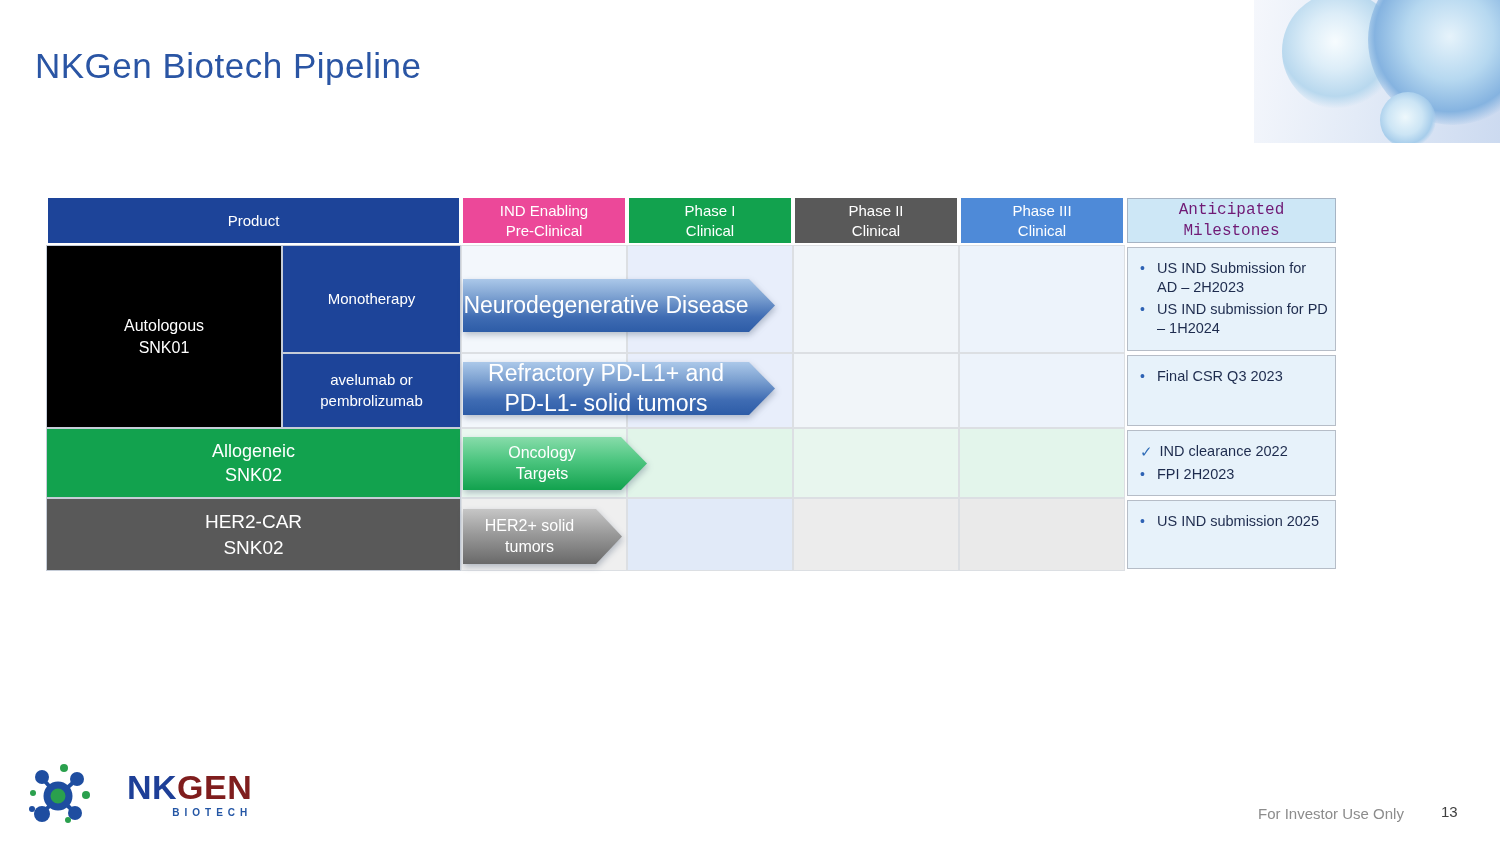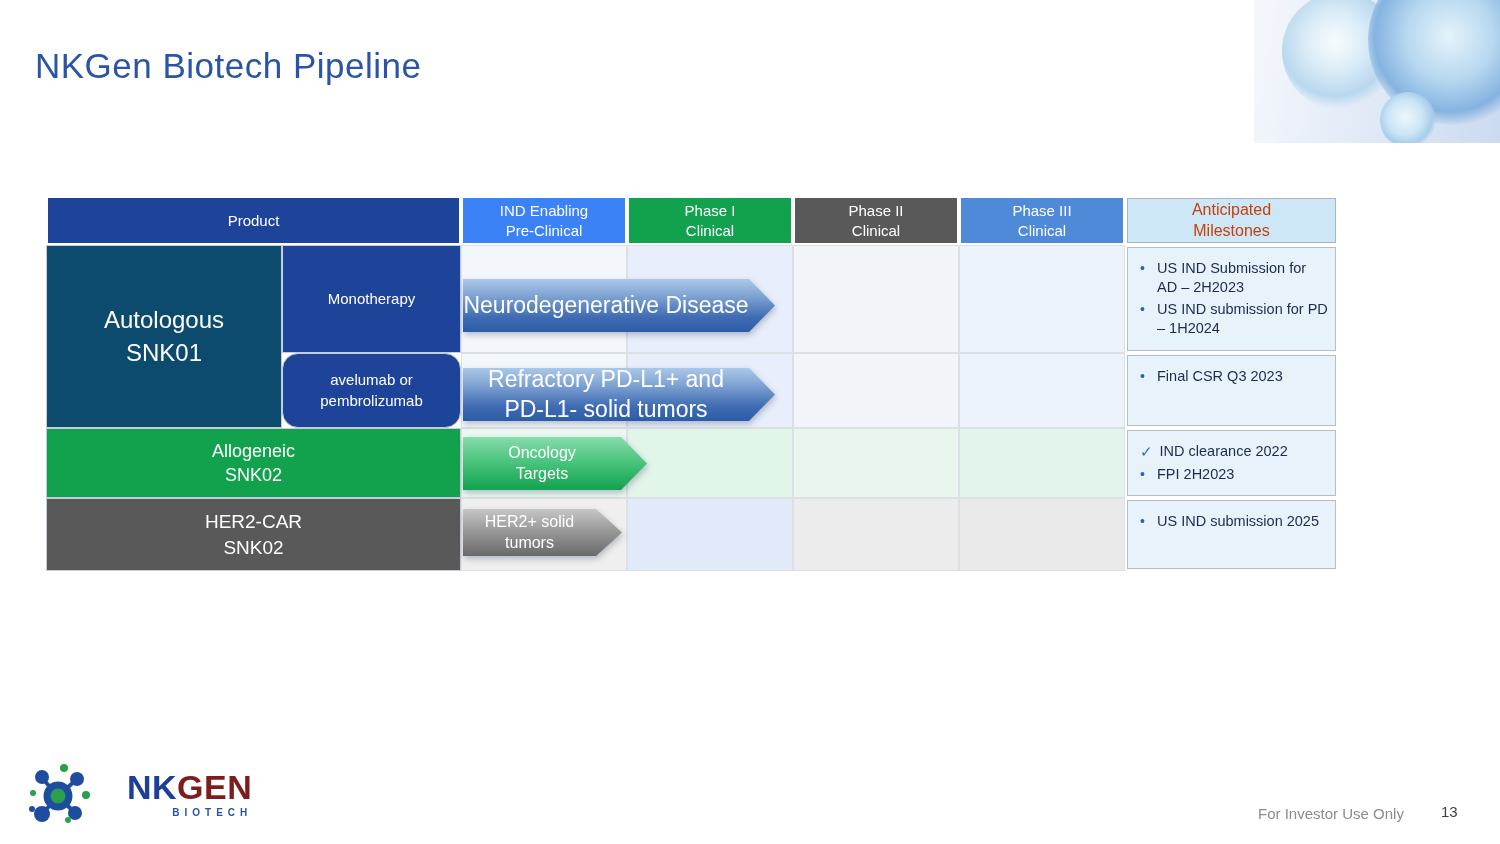--- a/index.html
+++ b/index.html
@@ -31,34 +31,34 @@
     grid-template-columns:236px 179px 166px 166px 166px 166px 213px;
     grid-template-rows:49px 108px 75px 70px 73px;
     background:#ffffff;
   }
   .th{
     display:flex;align-items:center;justify-content:center;text-align:center;
     color:#ffffff;font-size:15px;line-height:1.3;white-space:pre-line;
     border:2px solid #ffffff;box-sizing:border-box;
   }
   .th-product{grid-column:1/3;grid-row:1;background:#1d4499;}
-  .th-ind{grid-column:3;grid-row:1;background:#3b82f6;}
+  .th-ind{grid-column:3;grid-row:1;background:#ec4899;}
   .th-p1{grid-column:4;grid-row:1;background:#12a24e;}
   .th-p2{grid-column:5;grid-row:1;background:#595959;}
   .th-p3{grid-column:6;grid-row:1;background:#4e8ad8;}
-  .th-ms{grid-column:7;grid-row:1;background:#cde7f6;color:#c2410c;
-    box-shadow:inset 0 0 0 1px #a6b4c4;font-size:16px;}
+  .th-ms{grid-column:7;grid-row:1;background:#cde7f6;color:#701a75;
+    box-shadow:inset 0 0 0 1px #a6b4c4;font-size:16px;font-family:Liberation Mono, monospace;}
   .pcell{
     display:flex;align-items:center;justify-content:center;text-align:center;
     color:#ffffff;white-space:pre-line;line-height:1.35;
     border:1px solid #c6cdd8;box-sizing:border-box;
   }
-  .autologous{grid-column:1;grid-row:2/4;background:#0c4a6e;font-size:24px;}
+  .autologous{grid-column:1;grid-row:2/4;background:#000000;font-size:16px;}
   .mono{grid-column:2;grid-row:2;background:#1d4499;font-size:15px;}
-  .avel{grid-column:2;grid-row:3;background:#1d4499;font-size:15px;border-radius:16px;}
+  .avel{grid-column:2;grid-row:3;background:#1d4499;font-size:15px;}
   .allo{grid-column:1/3;grid-row:4;background:#12a24e;font-size:18px;text-align:center;}
   .her2{grid-column:1/3;grid-row:5;background:#595959;font-size:19px;}
   .bd{border:1px solid #dcdfe3;box-sizing:border-box;}
   
   .r1.c-ind,.r2.c-ind{background:#f3f7fc;}
   .r1.c-p1,.r2.c-p1{background:#e8eefb;}
   .r1.c-p2,.r2.c-p2{background:#f1f5f9;}
   .r1.c-p3,.r2.c-p3{background:#edf3fb;}
   
   .r3.c-ind{background:#eaf8f0;}
@@ -82,23 +82,23 @@
   .ms-item .txt{flex:1;}
   
   .arrow-wrap{position:absolute;filter:drop-shadow(1px 3px 3px rgba(40,60,90,0.30));}
   .arrow{
     width:100%;height:100%;box-sizing:border-box;
     clip-path:polygon(0 0, calc(100% - 26px) 0, 100% 50%, calc(100% - 26px) 100%, 0 100%);
     display:flex;align-items:center;justify-content:center;text-align:center;
     color:#ffffff;white-space:pre-line;line-height:1.3;padding-right:26px;
   }
   .aw1{left:417px;top:83px;width:312px;height:53px;}
-  .aw2{left:417px;top:172px;width:312px;height:53px;}
+  .aw2{left:417px;top:166px;width:312px;height:53px;}
   .aw3{left:417px;top:241px;width:184px;height:53px;}
-  .aw4{left:417px;top:313px;width:159px;height:47px;}
+  .aw4{left:417px;top:313px;width:159px;height:55px;}
   .a-blue{background:linear-gradient(180deg,#abc8e9 0%,#7fa3d2 32%,#3f6cb3 72%,#2d5ca7 100%);font-size:23px;}
   .a-green{background:linear-gradient(180deg,#87dcaa 0%,#4cc57f 45%,#12a24e 100%);font-size:16px;}
   .a-gray{background:linear-gradient(180deg,#c6c6c6 0%,#9a9a9a 45%,#696969 100%);font-size:16px;}
   
   .logo{position:absolute;left:28px;top:762px;display:flex;align-items:center;gap:6px;}
   .logo-text{display:flex;flex-direction:column;}
   .logo-line{font-size:34px;font-weight:700;letter-spacing:0.5px;line-height:1;}
   .logo-line .nk{color:#1e3f97;margin-left:29px;}
   .logo-line .gen{color:#7f1d1d;font-weight:700;}
   .logo-sub{font-size:10px;letter-spacing:5px;color:#2456a5;text-align:right;margin-top:3px;font-weight:700;}

